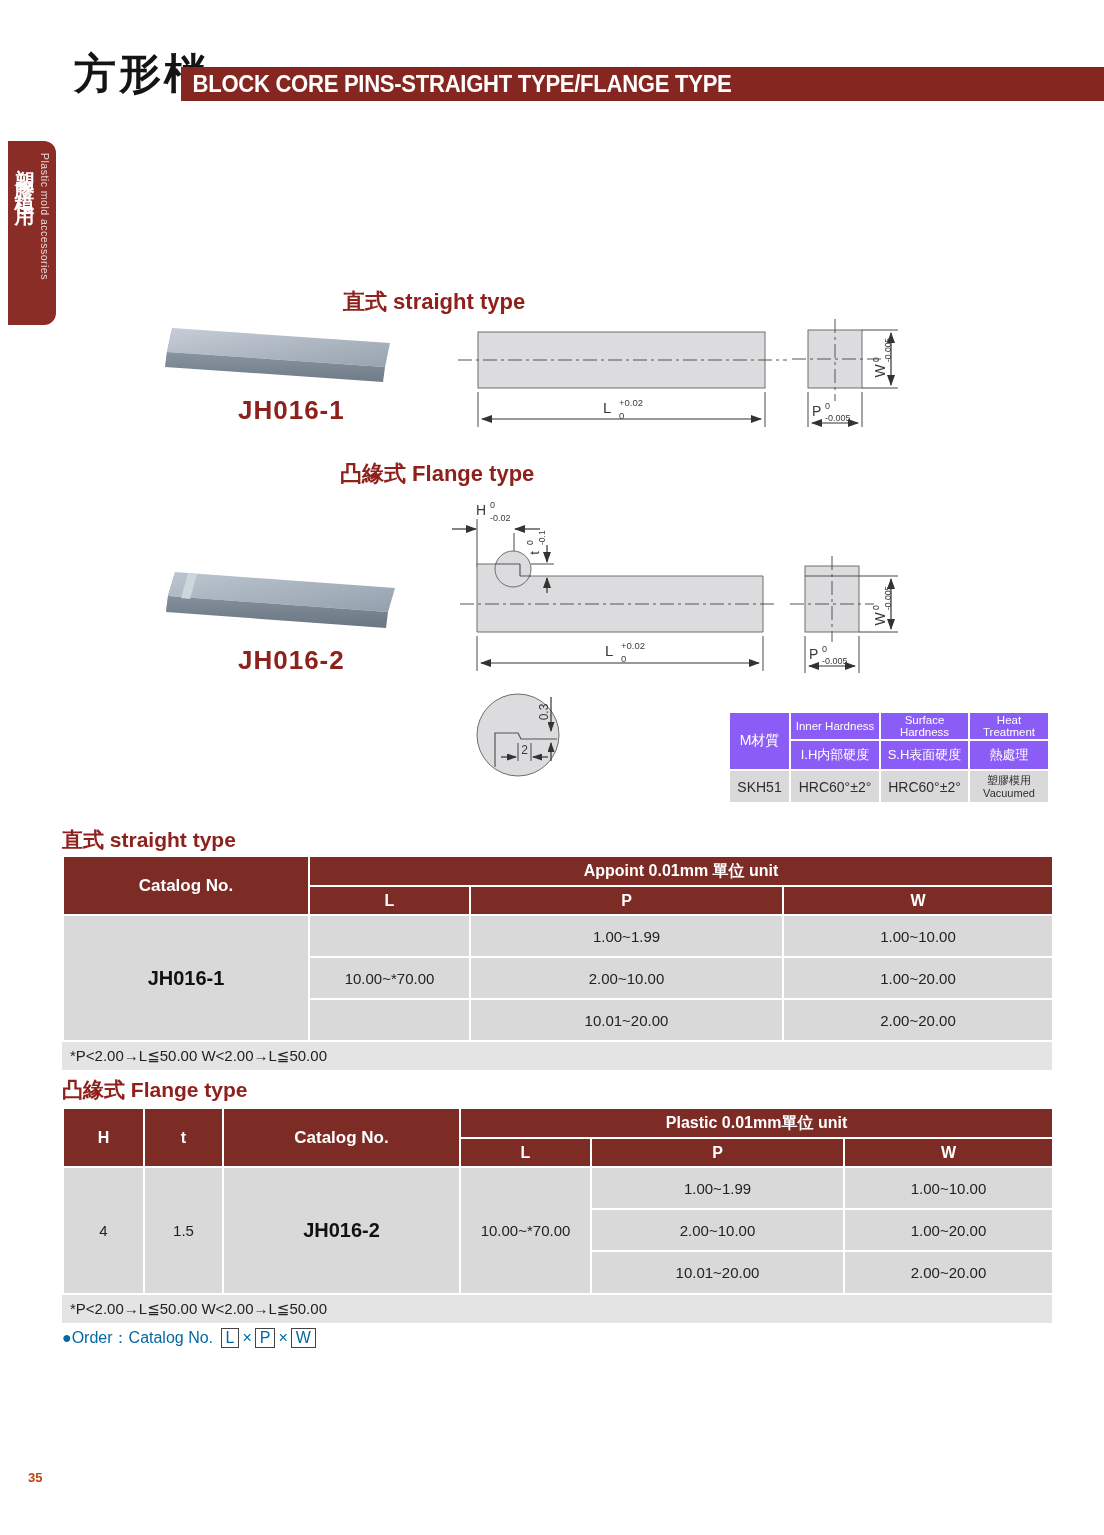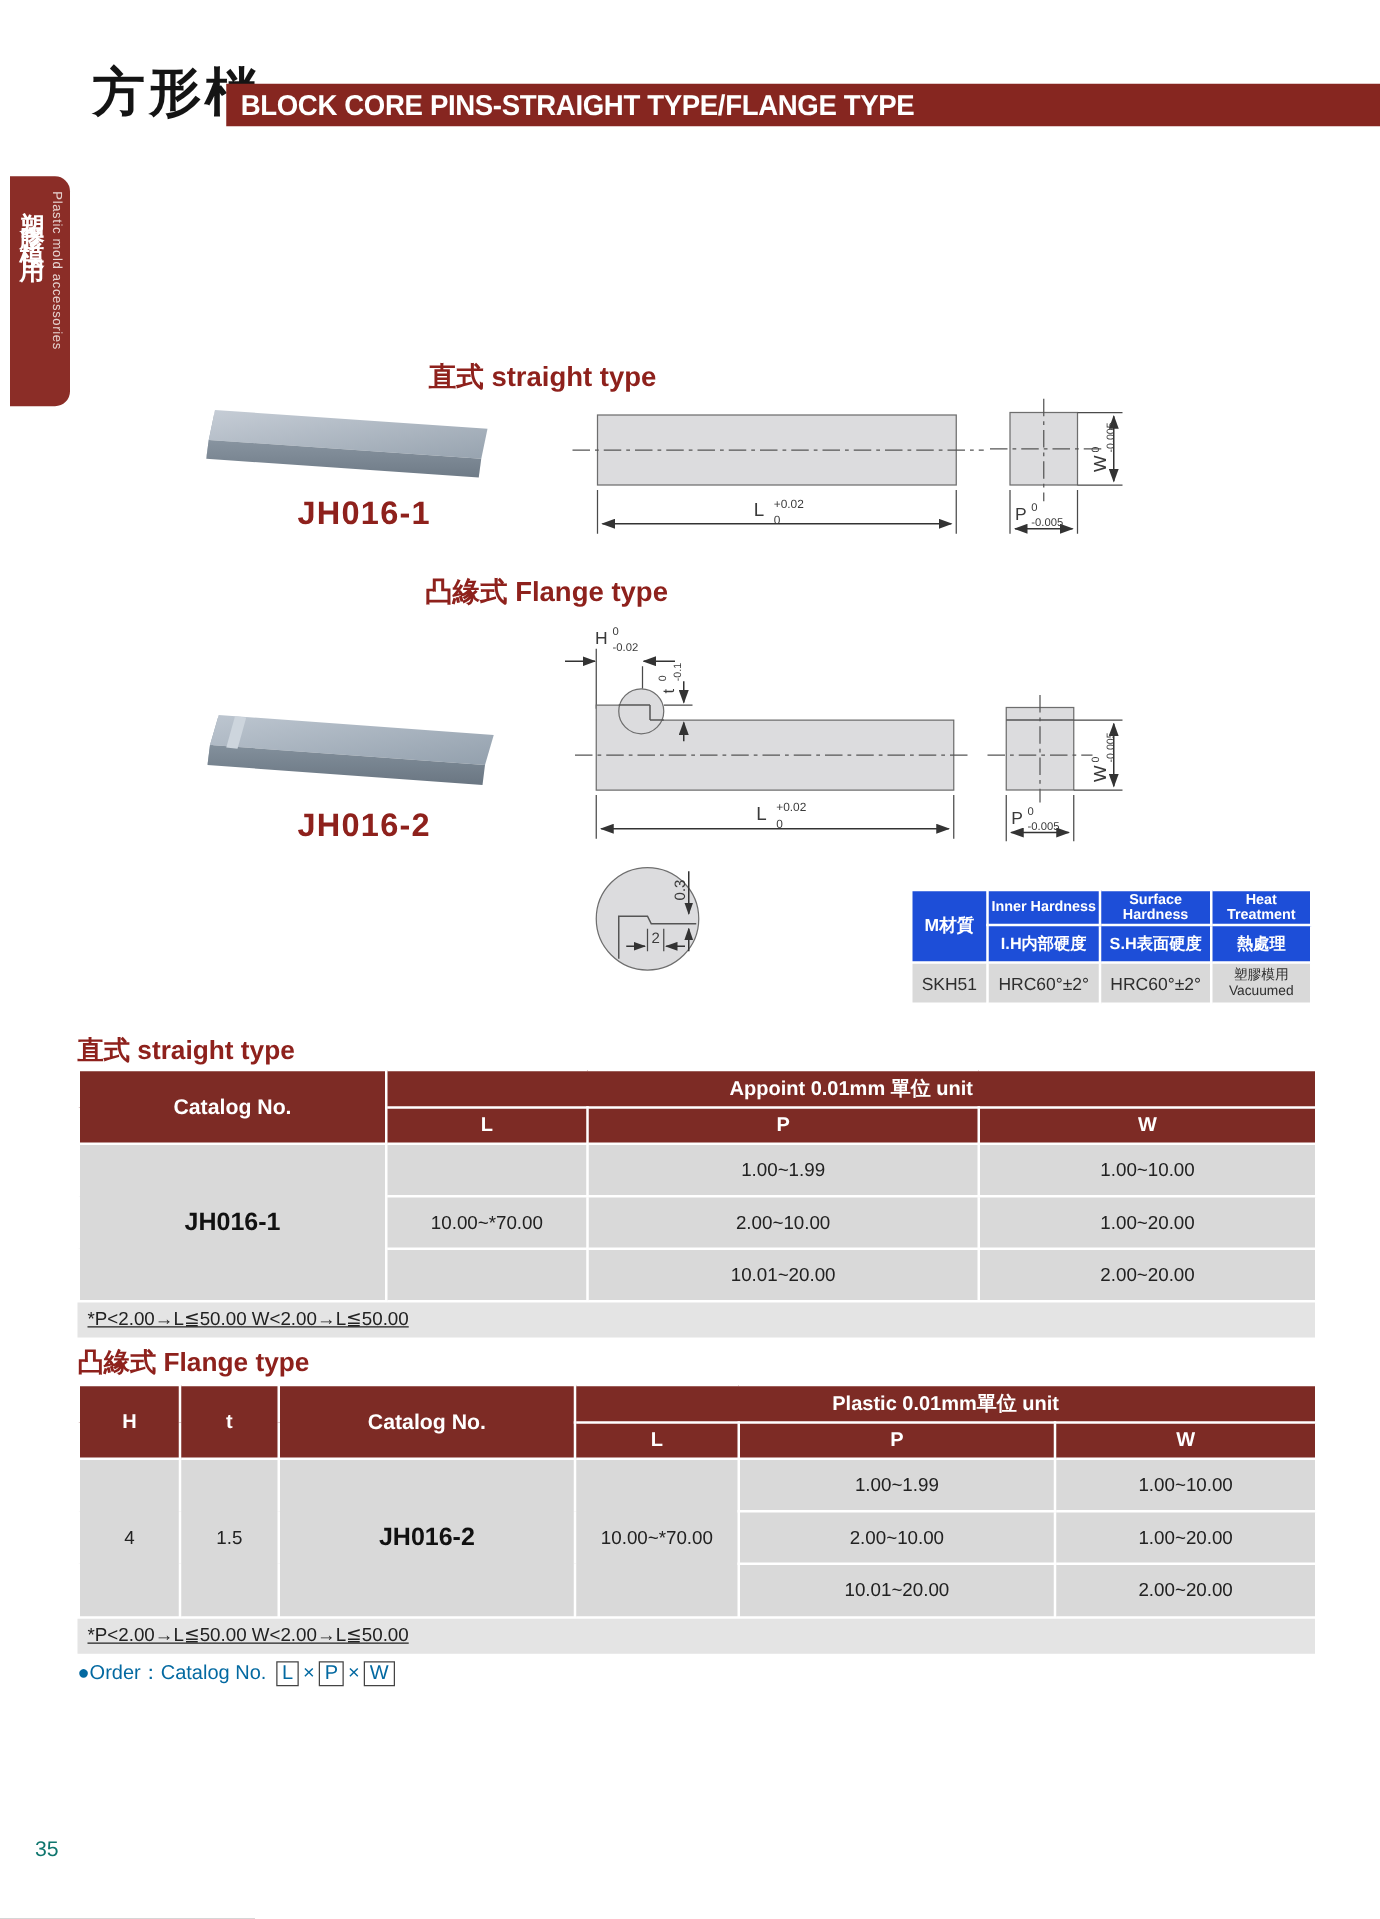--- a/index.html
+++ b/index.html
@@ -33,36 +33,36 @@
   .shape{fill:#dcdcde;stroke:#6e6e6e;stroke-width:1;}
   .cl{stroke:#555;stroke-width:1;fill:none;stroke-dasharray:14 4 3 4;}
   .ext{stroke:#4a4a4a;stroke-width:1;fill:none;}
   .dim{stroke:#333;stroke-width:1.2;fill:none;}
   .pl{stroke:#555;stroke-width:1.2;fill:none;}
 
   
   .mat-table{left:728px;top:711px;}
   .mat-table table{border-collapse:collapse;table-layout:fixed;}
   .mat-table td,.mat-table th{border:2px solid #fff;text-align:center;vertical-align:middle;padding:0;}
-  .mat-hd{background:#1d4ed8;color:#fff;font-weight:700;}
+  .mat-hd{background:#8b5cf6;color:#fff;font-weight:400;}
   .mat-bd{background:#d9d9d9;color:#2e2e2e;}
 
   
   .spec table{border-collapse:collapse;table-layout:fixed;width:100%;}
   .spec th,.spec td{border:2px solid #fff;text-align:center;vertical-align:middle;padding:0;}
   .spec th{background:#7d2b25;color:#fff;font-weight:700;font-size:16px;}
   .spec td{background:#d9d9d9;color:#222;font-size:15px;}
   .spec .cat{font-size:20px;font-weight:700;color:#111;}
-  .note-row{background:#e4e4e4;color:#222;font-size:15px;line-height:28px;padding-left:8px;text-decoration:underline;}
+  .note-row{background:#e4e4e4;color:#222;font-size:15px;line-height:28px;padding-left:8px;}
 
   
   .order{font-size:16px;color:#0369a1;}
   .order .bx{display:inline-block;border:1.5px solid #444;padding:0 4px;margin:0 3px;line-height:18px;}
   .remark{font-size:15.5px;color:#222;line-height:23px;}
-  .pageno{font-size:17px;color:#0f766e;}
+  .pageno{font-size:13px;color:#c2410c;font-weight:bold;}
 </style>
 </head>
 <body>
 
 <div class="page">
 
   <div class="abs title-cn">方形梢</div>
   <div class="abs banner">
     <span>BLOCK CORE PINS-STRAIGHT TYPE/FLANGE TYPE</span>
   </div>

